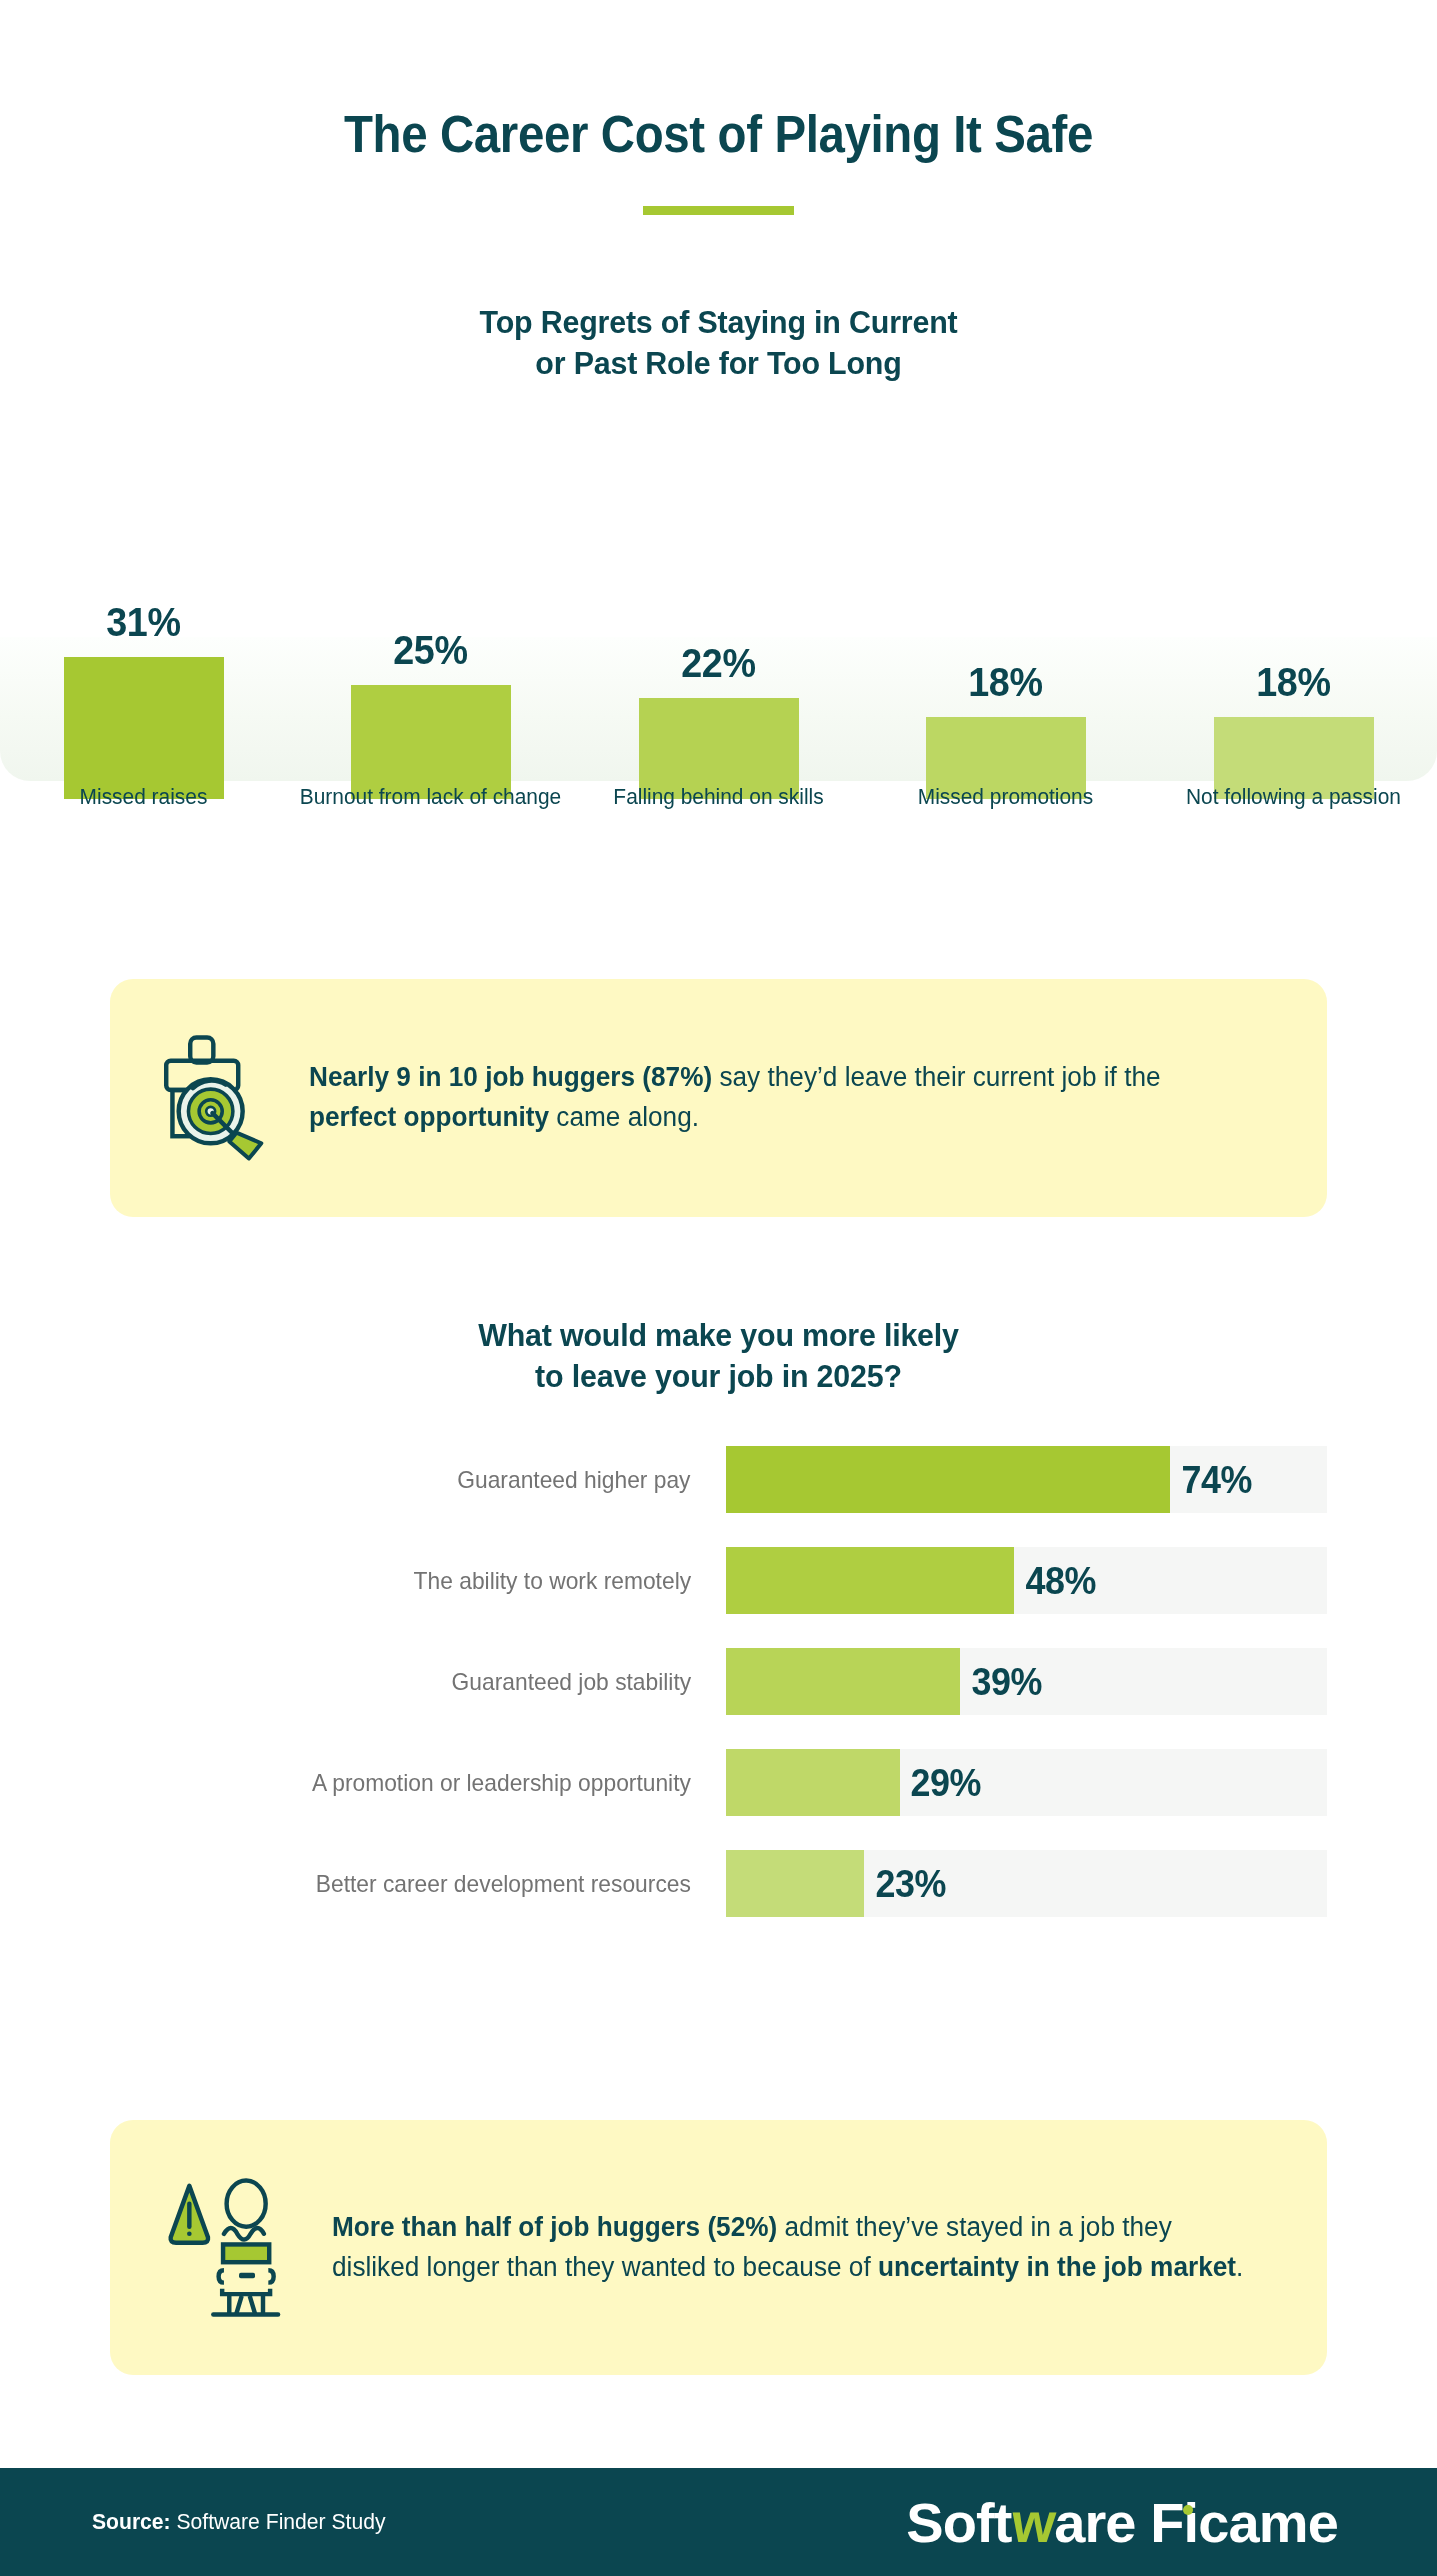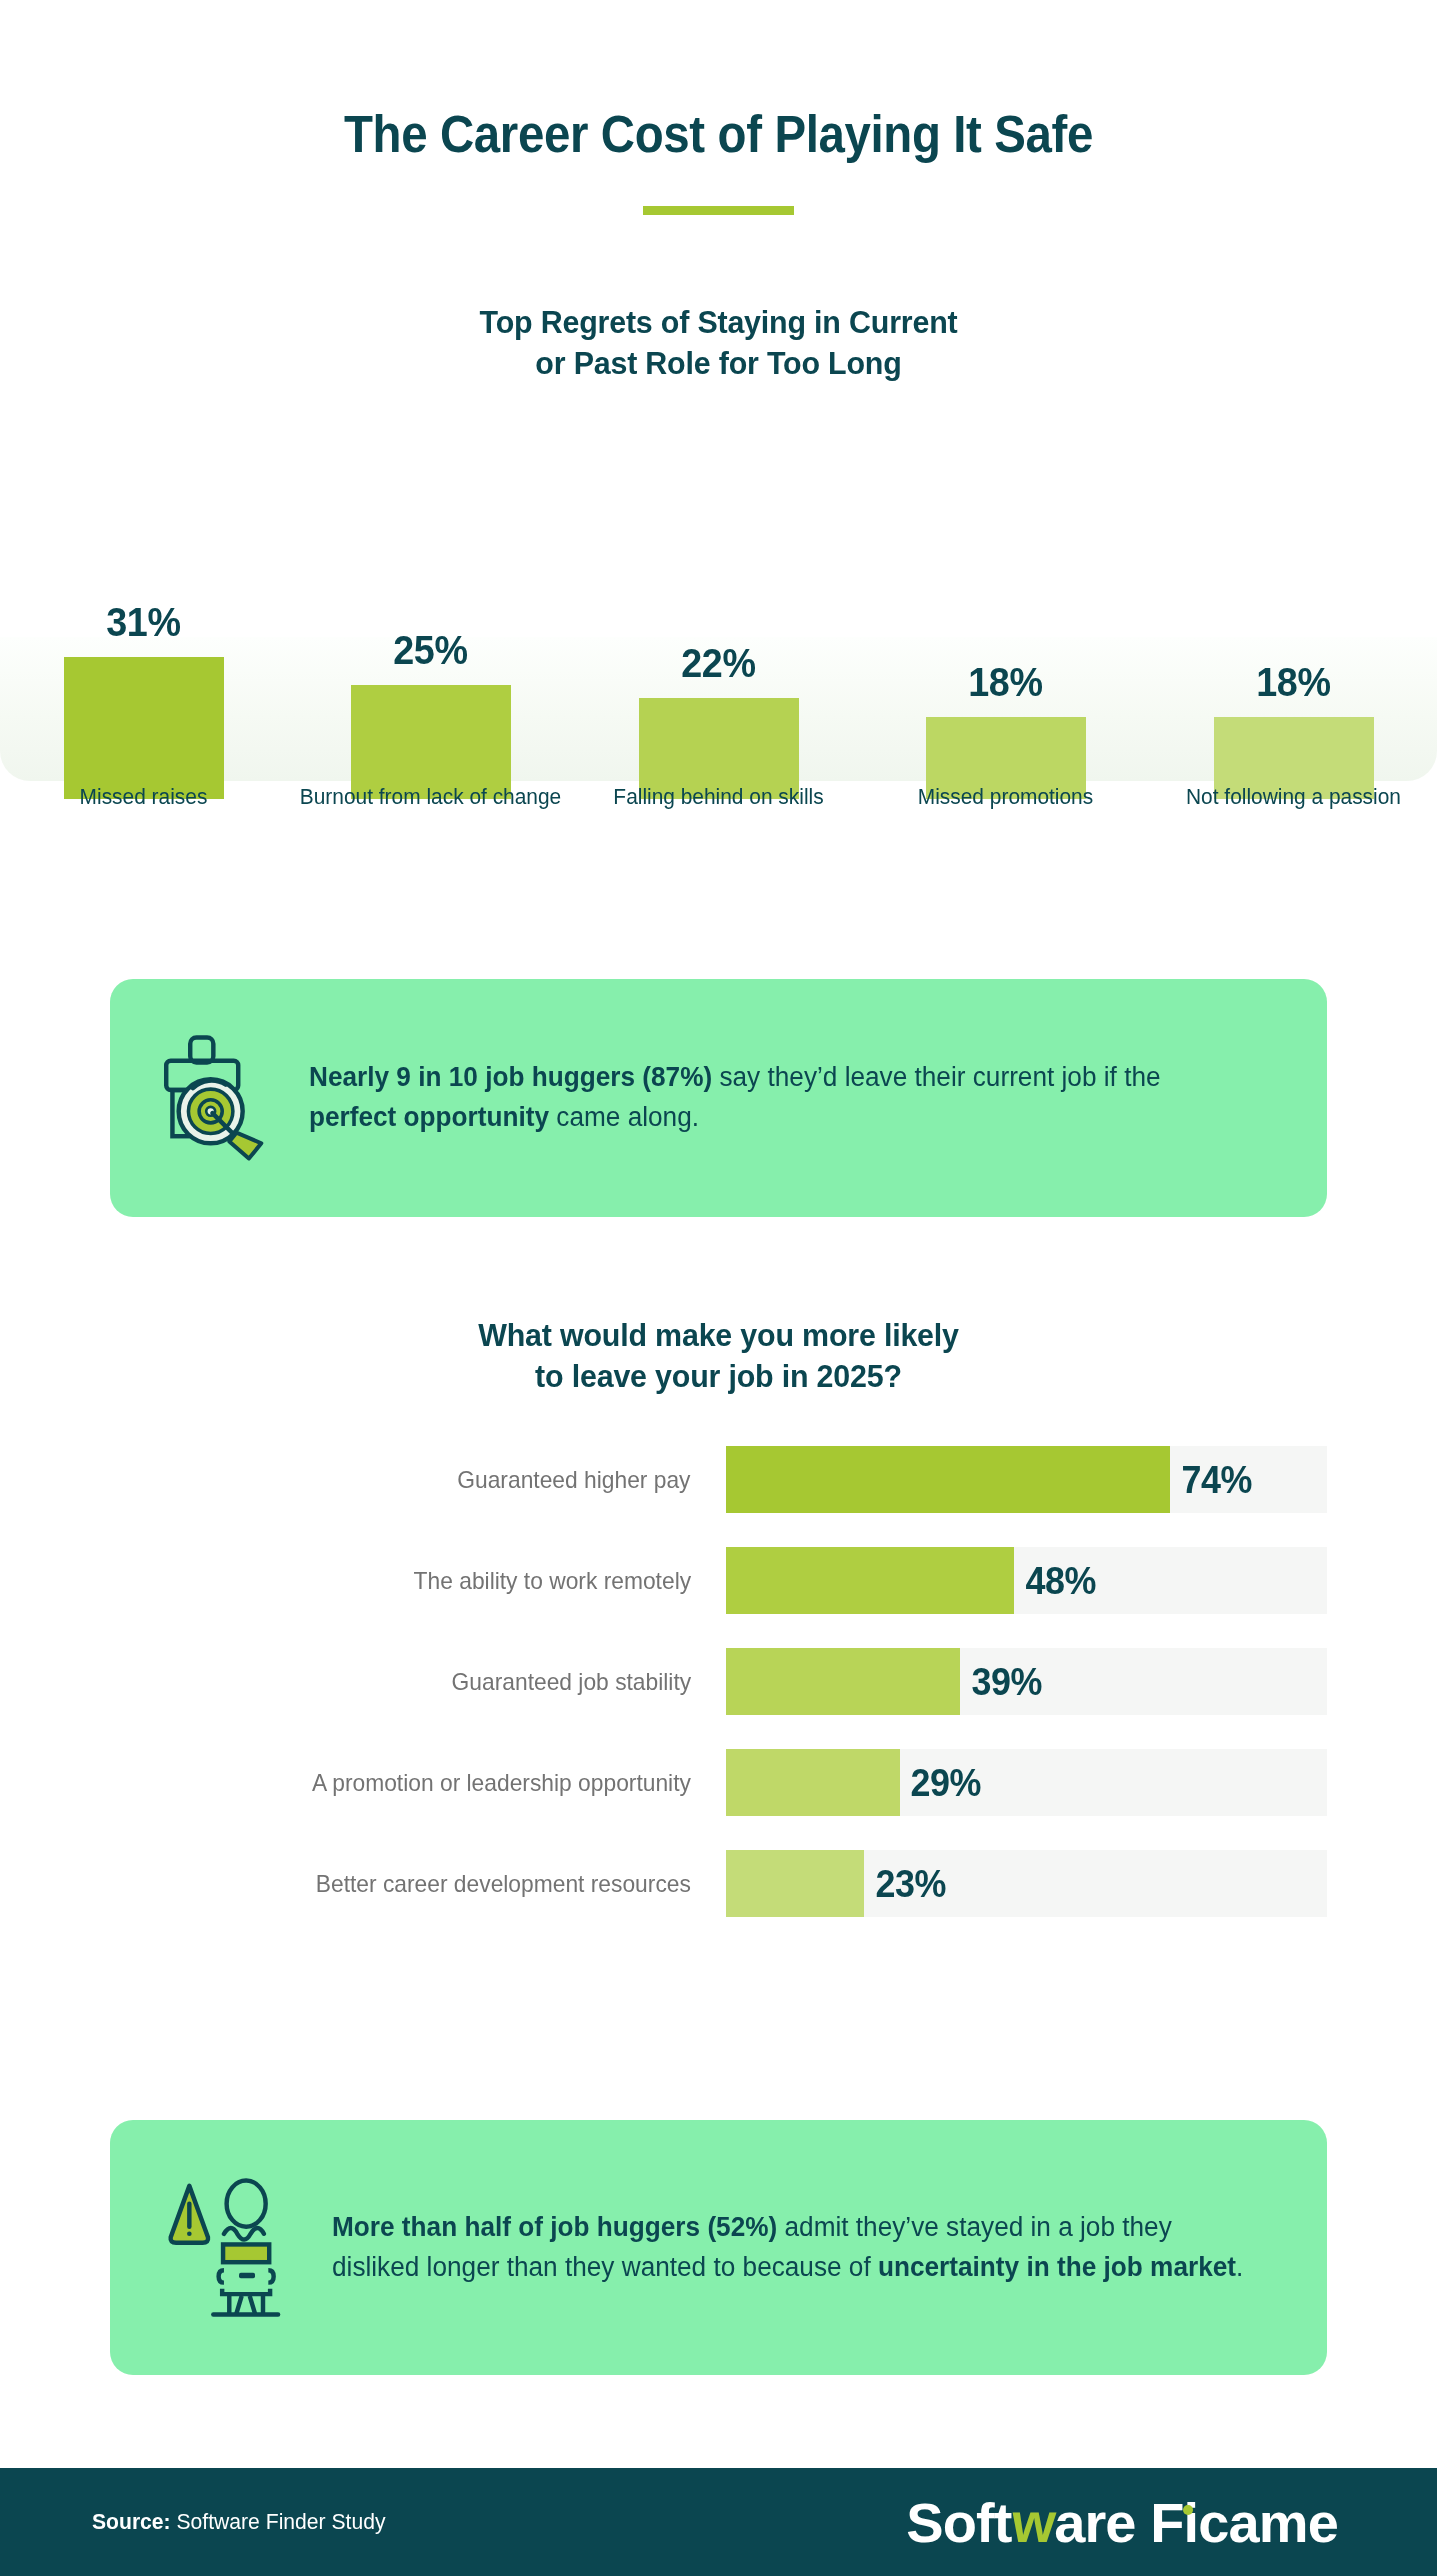--- a/index.html
+++ b/index.html
@@ -56,21 +56,21 @@
   .vbar { width:160px; }
   .vlabel {
     position:absolute; top:321px; width:266px; text-align:center;
     font-size:22px; line-height:1.32; color:#0B4650; font-weight:400;
     transform:scaleX(0.95); transform-origin:center top;
   }
 
   
   .callout {
     position:absolute; left:110px; width:1217px;
-    background:#86efac; border-radius:23px;
+    background:#fef9c3; border-radius:23px;
     display:flex; align-items:center;
   }
   #callout1 { top:979px; height:238px; }
   #callout2 { top:2120px; height:255px; }
   .callout-icon {
     flex:0 0 auto; margin-left:50px; margin-right:37px;
     display:flex; align-items:center; justify-content:center;
   }
   .callout-text {
     font-size:27px; line-height:1.48; color:#0B4650;

